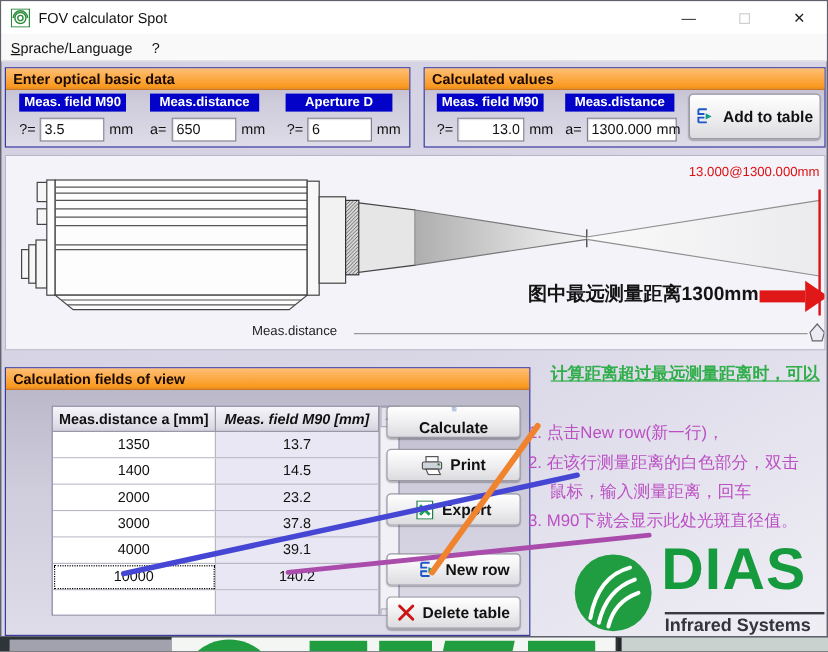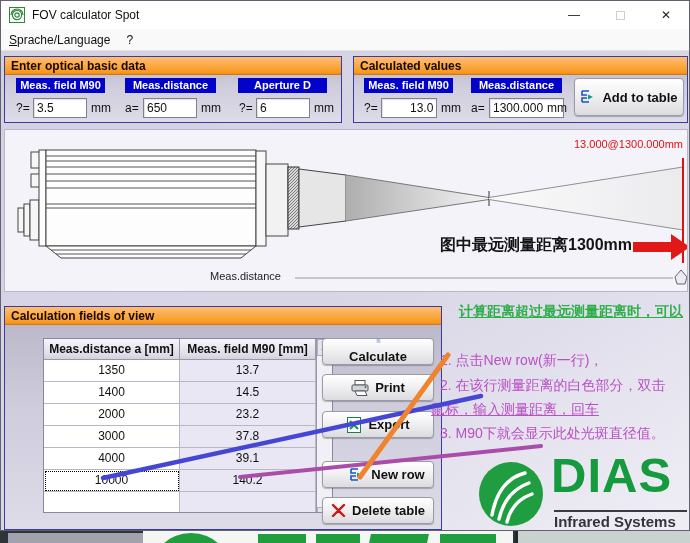--- a/index.html
+++ b/index.html
@@ -54,21 +54,21 @@
 
   
   .fields-panel { left:3px; top:305px; width:438px; height:224px; }
 
   .dtable { position:absolute; left:4px; top:31px; width:290px; height:175px;
     border:1px solid #8886a0; background:#dddbe5; overflow:hidden;margin-left:34px; }
   .thead { display:flex; height:21px; }
   .th { background:linear-gradient(180deg,#f6f5fa 0%,#dedce6 80%,#d3d1dd 100%);
     border-right:1px solid #9a98a8; border-bottom:1px solid #9a98a8;
     font-size:12px; font-weight:bold; color:#111; text-align:center; line-height:20px; }
-  .th.ca { width:136px; } .th.cm { width:136px; }
+  .th.ca { width:136px; } .th.cm { width:136px;font-style:italic; }
   .trow { display:flex; height:22px; }
   .cell { font-size:12px; color:#111; text-align:center; line-height:21px;
     border-right:1px solid #b9b7c5; border-bottom:1px solid #b9b7c5; }
   .cell.ca { width:136px; background:#fff; }
   .cell.cm { width:136px; background:#e9e7f3; }
   .cell.focus { outline:1px dotted #000; outline-offset:-2px; }
   .vscroll { position:absolute; right:0; top:0; width:16px; height:185px; background:#f1f0f6;
     border-left:1px solid #9a98a8; }
   .sbtn { position:absolute; left:0; width:15px; height:17px; background:#e5e4ec;
     border:1px solid #b2b0be; display:flex; align-items:center; justify-content:center; }
@@ -342,21 +342,21 @@
         <svg width="15" height="15" viewBox="0 0 15 15">
           <path d="M2,2 L13,13 M13,2 L2,13" stroke="#cc1414" stroke-width="2.4" stroke-linecap="round"></path>
         </svg>
         <span>Delete table</span>
       </div>
     </div>
 
     <div class="ann green" style="left:458px; top:302px;text-decoration:underline;">计算距离超过最远测量距离时，可以</div>
     <div class="ann purple" style="left:439px; top:351px;">1. 点击New row(新一行)，</div>
     <div class="ann purple" style="left:439px; top:376px;">2. 在该行测量距离的白色部分，双击</div>
-    <div class="ann purple" style="left:430px; top:400px;text-decoration:underline;">鼠标，输入测量距离，回车</div>
+    <div class="ann purple" style="left:457px; top:400px;">鼠标，输入测量距离，回车</div>
     <div class="ann purple" style="left:439px; top:424px;">3. M90下就会显示此处光斑直径值。</div>
 
     <div class="logo">
       <svg width="68" height="68" viewBox="0 0 68 68">
         <circle cx="34" cy="34" r="32" fill="#1f9d40"></circle>
         <g fill="none" stroke="#ffffff" stroke-width="3.4" stroke-linecap="round">
           <path d="M15,55 C19,33 29,18 48,13"></path>
           <path d="M22,59 C26,42 35,29 52,23"></path>
           <path d="M30,62 C33,49 41,39 55,34"></path>
         </g>

